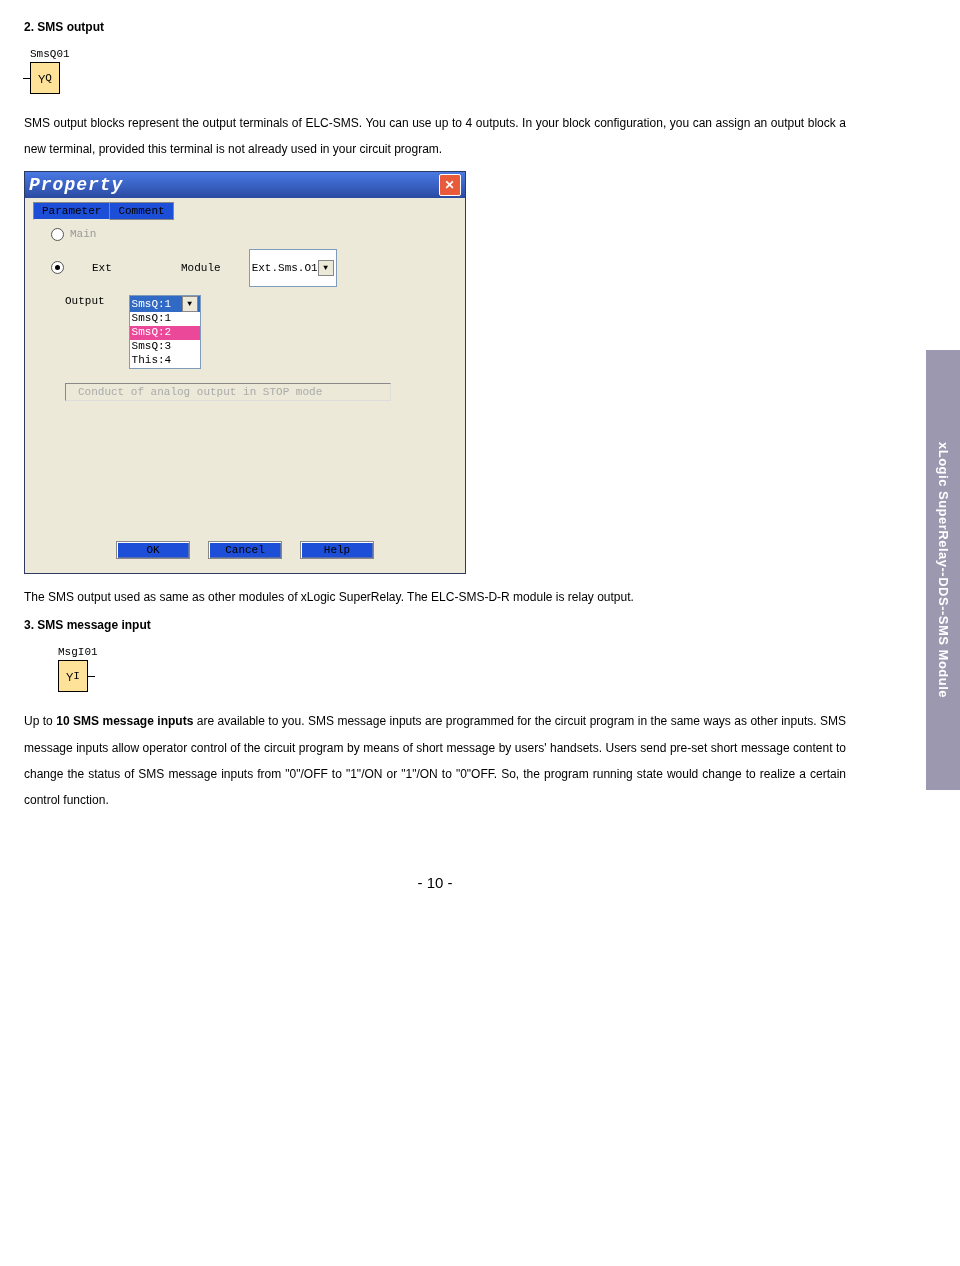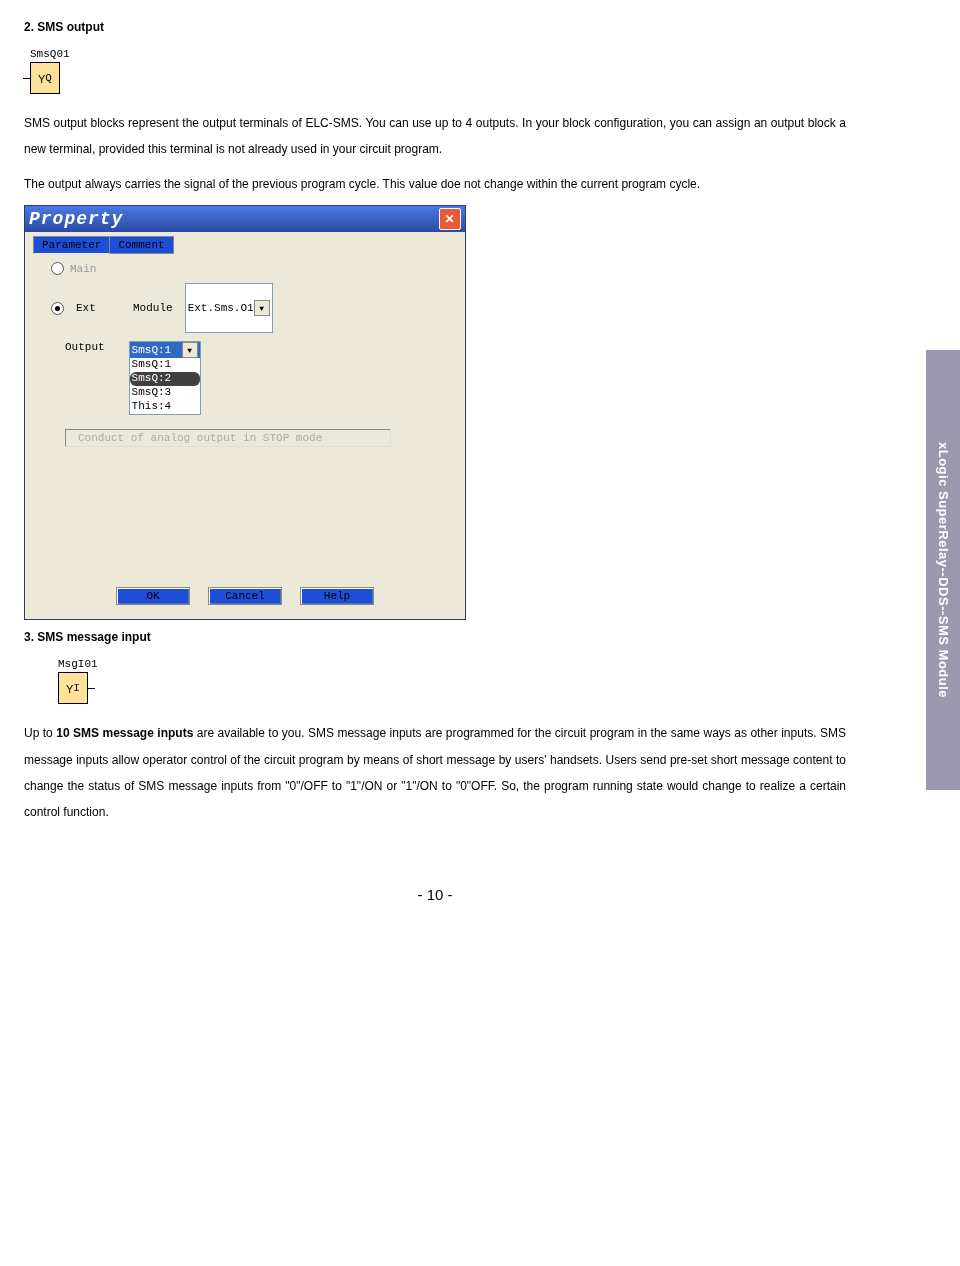--- a/index.html
+++ b/index.html
@@ -135,28 +135,28 @@
     content: '';
     width: 5px;
     height: 5px;
     border-radius: 50%;
     background: #000;
   }
   .disabled { color: #999; }
   .ext-row {
     display: flex;
     align-items: center;
-    gap: 12px;
+    gap: 28px;
     margin: 8px 0 8px 18px;
     font-family: 'Courier New', monospace;
   }
   .combo {
     border: 1px solid #7f9db9;
     background: #fff;
-    padding: 16px 2px;
+    padding: 10px 2px;
     display: inline-flex;
     align-items: center;
     justify-content: space-between;
     min-width: 80px;
     height: 16px;
   }
   .combo .arrow {
     width: 14px;
     height: 14px;
     background: #ece9d8;
@@ -192,21 +192,21 @@
     height: 14px;
     background: #ece9d8;
     border: 1px solid #888;
     display: flex;
     align-items: center;
     justify-content: center;
     font-size: 8px;
     color: #000;
   }
   .opt { padding: 0 2px; height: 14px; }
-  .opt.hl { background: #404040; color: #fff; border-radius: 6px; }
+  .opt.hl { background: #ec4899; color: #fff; }
   .stop-row {
     margin: 14px 0 8px 32px;
     font-family: 'Courier New', monospace;
     color: #aaa;
     border: 1px inset #ddd;
     padding: 2px 12px;
     width: 300px;
   }
   .btn-row {
     display: flex;
@@ -263,21 +263,20 @@
   <div class="block-icon">
     <span class="block-label">SmsQ01</span>
     <div class="block-box">
       <span class="leg leg-left"></span>
       <span class="antenna">Y</span>
         <span>Q</span>
     </div>
   </div>
 
   <p class="para">SMS output blocks represent the output terminals of ELC-SMS. You can use up to 4 outputs. In your block configuration, you can assign an output block a new terminal, provided this terminal is not already used in your circuit program.</p>
-  <p class="para">The output always carries the signal of the previous program cycle. This value doe not change within the current program cycle.</p>
 
   
   <div class="dialog">
     <div class="titlebar">
       <span>Property</span>
       <div class="closebtn">✕</div>
     </div>
     <div class="dlg-body">
       <div class="tabs">
         <div class="tab active">Parameter</div>
@@ -317,20 +316,21 @@
       <div class="stop-row">Conduct of analog output in STOP  mode</div>
 
       <div class="btn-row">
         <div class="btn">OK</div>
         <div class="btn">Cancel</div>
         <div class="btn">Help</div>
       </div>
     </div>
   </div>
 
+  <p class="para">The SMS output used as same as other modules of xLogic SuperRelay. The ELC-SMS-D-R module is relay output.</p>
 
   <div class="section-title">3.  SMS message input</div>
 
   <div class="block-icon" style="margin-left:34px;">
     <span class="block-label">MsgI01</span>
     <div class="block-box">
       <span class="antenna">Y</span>
         <span>I</span>
       <span class="leg leg-right"></span>
     </div>

